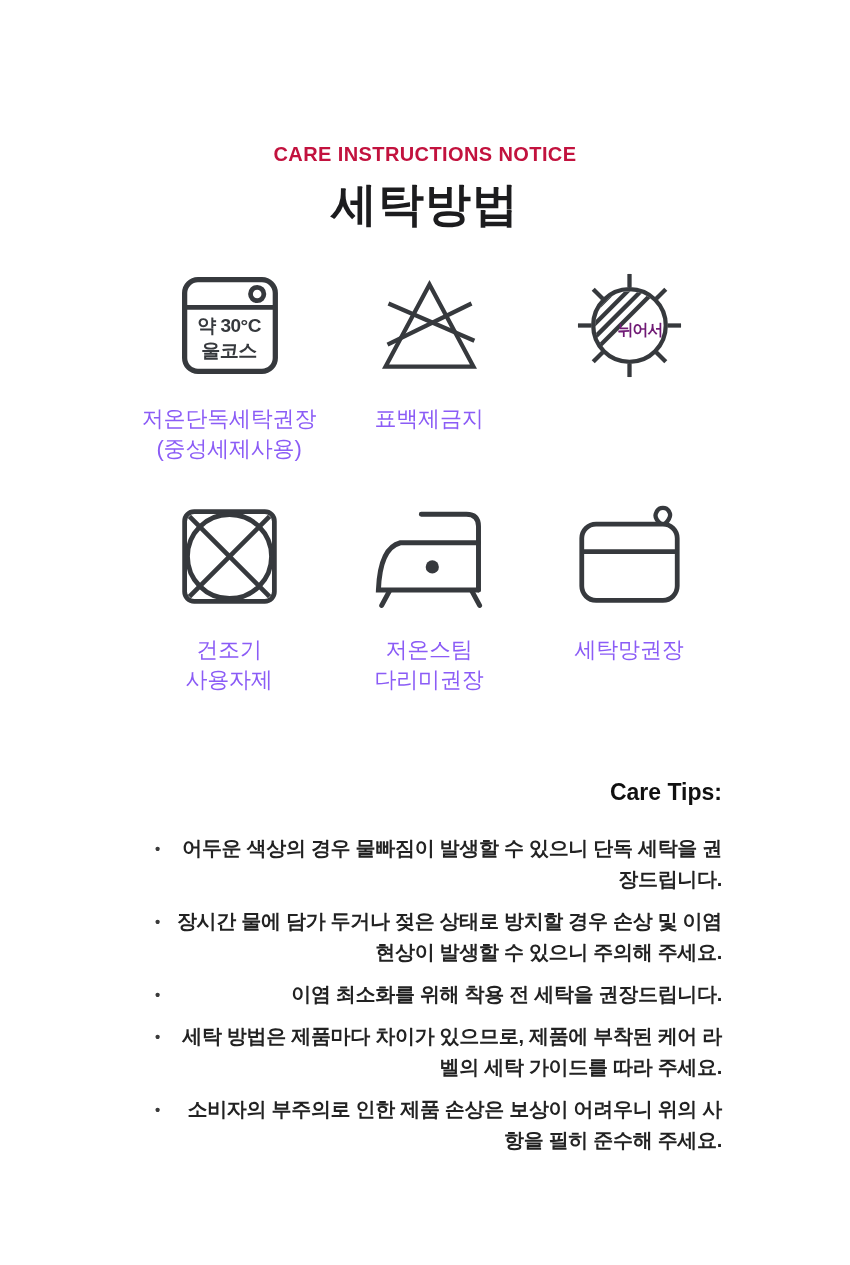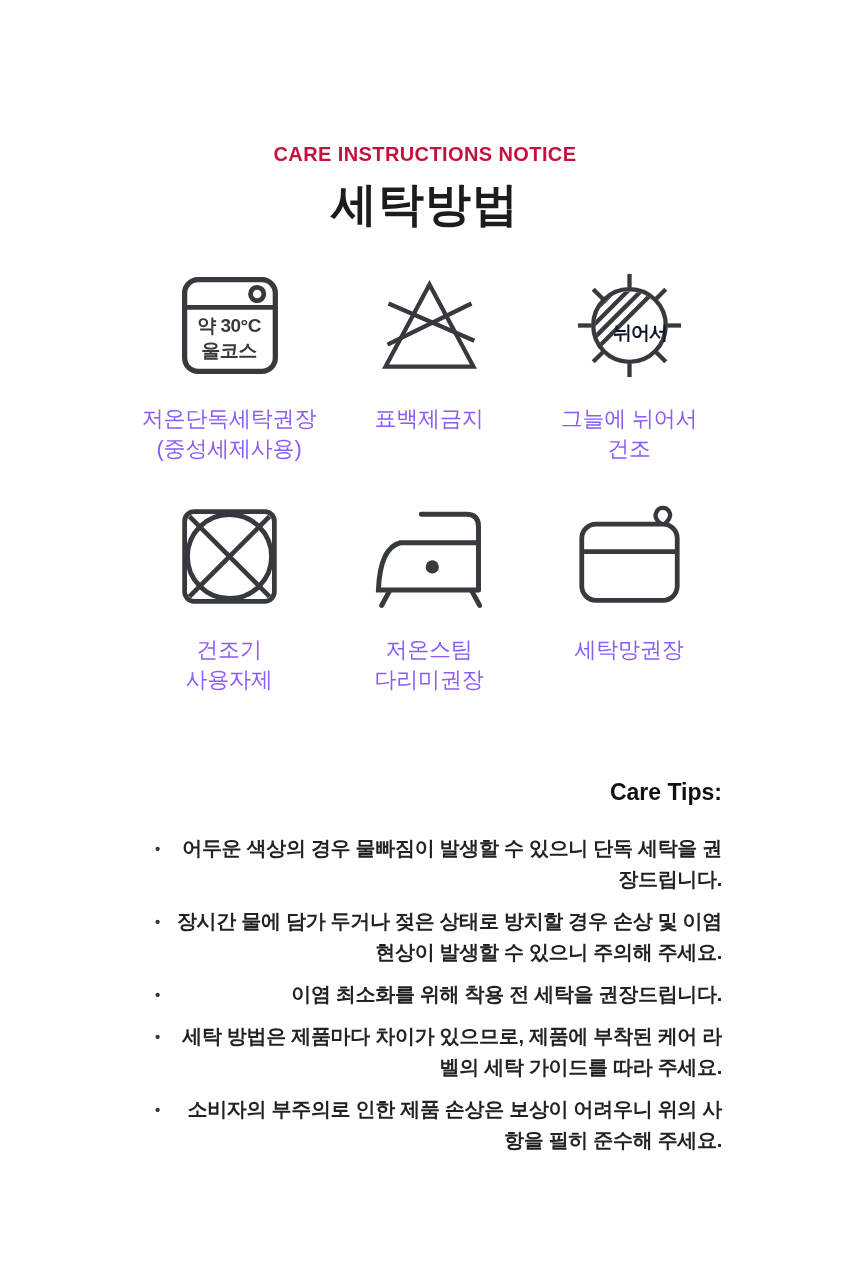--- a/index.html
+++ b/index.html
@@ -37,22 +37,22 @@
     color:#8b5cf6; text-align:center; white-space:pre-line;
   }
   .machine-text {
     position:absolute; left:9%; right:9%; top:33%; bottom:9%;
     display:flex; align-items:center; justify-content:center;
     font-size:19px; font-weight:700; line-height:1.32; letter-spacing:-0.5px;
     color:#36393d; text-align:center; white-space:pre-line;
   }
   .sun-text {
     position:absolute; left:31%; top:45%; width:58%;
-    font-size:19px; font-weight:700; letter-spacing:-1px;
-    color:#0f172a; text-align:center;
+    font-size:16px; font-weight:700; letter-spacing:-1px;
+    color:#701a75; text-align:center;
   }
   
   .tips { margin:84px 88px 0 110px;text-align:right; }
   .tips-heading { font-size:23px; font-weight:700; color:#101010; letter-spacing:0; }
   .tips-list { margin-top:27px; list-style:none;font-weight:bold; }
   .tip-item {
     position:relative; padding-left:24px; margin-bottom:11px;
     font-size:20px; line-height:31px; letter-spacing:-0.3px; color:#222;
   }
   .tip-item::before {
@@ -116,22 +116,20 @@
           <line x1="55" y1="95" x2="55" y2="109"></line>
           <line x1="15" y1="55" x2="1" y2="55"></line>
           <line x1="95" y1="55" x2="109" y2="55"></line>
           <line x1="83" y1="27" x2="93" y2="17"></line>
           <line x1="27" y1="27" x2="17" y2="17"></line>
           <line x1="83" y1="83" x2="93" y2="93"></line>
           <line x1="27" y1="83" x2="17" y2="93"></line>
         </svg>
         <div class="sun-text">뉘어서</div>
       </div>
-      <div class="symbol-label">그늘에 뉘어서
-건조</div>
     </div>
 
     <div class="symbol-cell">
       <div class="icon-box">
         <svg width="105" height="105" viewBox="0 0 110 110" fill="none" stroke="#36393d" stroke-width="5">
           <rect x="8" y="8" width="94" height="94" rx="10"></rect>
           <circle cx="55" cy="55" r="44"></circle>
           <line x1="13" y1="13" x2="97" y2="97"></line>
           <line x1="97" y1="13" x2="13" y2="97"></line>
         </svg>

